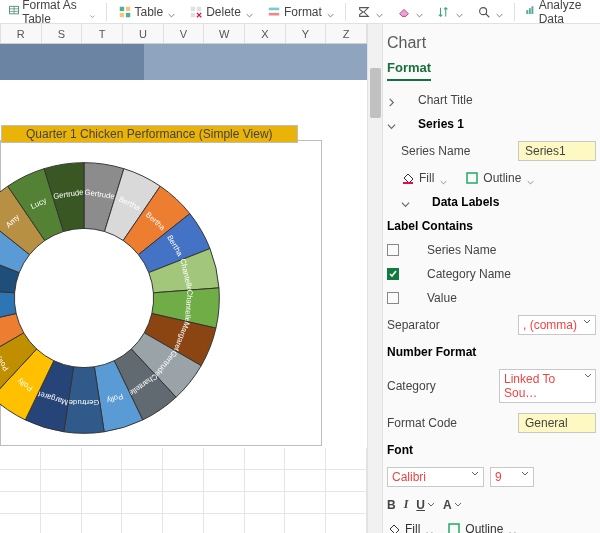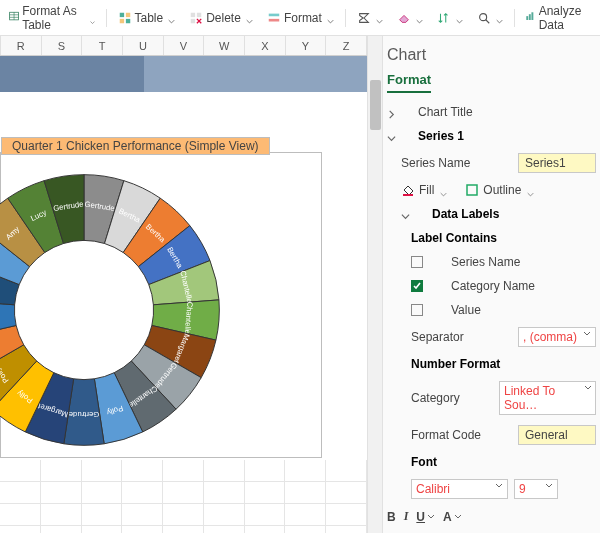--- a/index.html
+++ b/index.html
@@ -1,42 +1,42 @@
 <!DOCTYPE html>
 <html><head>
 <meta charset="utf-8">
 <style>
 *{box-sizing:border-box;margin:0;padding:0;font-family:"Segoe UI",Arial,sans-serif}
 body{background:#fff;width:600px;height:533px;overflow:hidden;position:relative;font-size:12px;color:#333}
-.ribbon{height:36px;display:flex;align-items:center;padding:0 4px;gap:4px;border-bottom:1px solid #e1e1e1}
+.ribbon{height:24px;display:flex;align-items:center;padding:0 4px;gap:4px;border-bottom:1px solid #e1e1e1}
 .rbtn{display:flex;align-items:center;gap:3px;padding:2px 5px;border-radius:3px;cursor:pointer;font-size:12px;color:#444}
 .ricon{width:14px;height:14px;display:inline-block}
 .chev{width:7px;height:7px;display:inline-block;margin-left:2px}
 .sep{width:1px;height:18px;background:#e1e1e1;margin:0 2px}
 .main{display:flex;height:509px}
 .sheet{flex:1;position:relative;overflow:hidden}
 .colhdr{height:20px;display:flex;background:#f8f8f8;border-bottom:1px solid #d0d0d0}
 .colcell{width:48px;text-align:center;font-size:11px;color:#555;border-right:1px solid #e0e0e0;line-height:20px}
 .band1{height:36px;background:#6b84a3}
 .band2{height:36px;background:#8ea4bf;position:absolute;top:20px;left:144px;right:0}
 .chartbox{position:absolute;top:116px;left:0;width:322px;height:306px;background:#fff;border:1px solid #bdbdbd}
-.charttitle{position:absolute;top:-16px;left:0;background:#fdba74;border:1px solid #bdbdbd;padding:1px 10px;font-size:12px;color:#444}
+.charttitle{position:absolute;top:-16px;left:0;background:#eab308;border:1px solid #bdbdbd;padding:1px 24px;font-size:12px;color:#444}
 .donut{position:absolute;top:12px;left:-62px;width:290px;height:290px}
 .grid{position:absolute;top:424px;left:0;right:0;bottom:0}
 .grow{display:flex;height:22px}
 .gcell{width:48px;border-right:1px solid #e5e5e5;border-bottom:1px solid #e5e5e5}
 .vscroll{width:15px;background:#f1f1f1;border-left:1px solid #e1e1e1;position:relative}
 .vthumb{position:absolute;top:44px;left:2px;width:11px;height:50px;background:#c1c1c1;border-radius:2px}
 .panel{width:218px;background:#fafafa;border-left:1px solid #e1e1e1;padding:10px 4px;overflow:hidden}
 .ptitle{font-size:16px;color:#595959;margin-bottom:8px;font-weight:400}
 .ptab{font-size:13px;font-weight:600;color:#186f3d;border-bottom:2px solid #186f3d;display:inline-block;padding-bottom:4px;margin-bottom:12px}
 .prow{display:flex;align-items:center;gap:22px;margin-bottom:10px;font-size:12px;color:#444}
 .exp{width:9px;height:9px;display:inline-block}
 .sub{margin-left:14px}
-.sub2{margin-left:24px}
+.sub2{}
 .lbl{flex:1;font-size:12px;color:#444}
 .inp{border:1px solid #c8c8c8;padding:2px 6px;font-size:12px;width:78px;background:#fef9c3;color:#444}
 .sel{border:1px solid #c8c8c8;padding:2px 4px;font-size:12px;background:#fff;display:flex;align-items:flex-start;justify-content:space-between;color:#ef4444}
 .sel.w90{width:97px}
 .sel.w78{width:78px}
 .sel.w44{width:44px}
 .cbx{width:12px;height:12px;border:1px solid #888;display:inline-flex;align-items:center;justify-content:center;margin-right:6px}
 .cbx.checked{background:#0f7b3e;border-color:#0f7b3e}
 .bold{font-weight:700;color:#000000;font-size:12px}
 .fontbtns{display:flex;gap:8px;margin-left:0;margin-top:6px}

